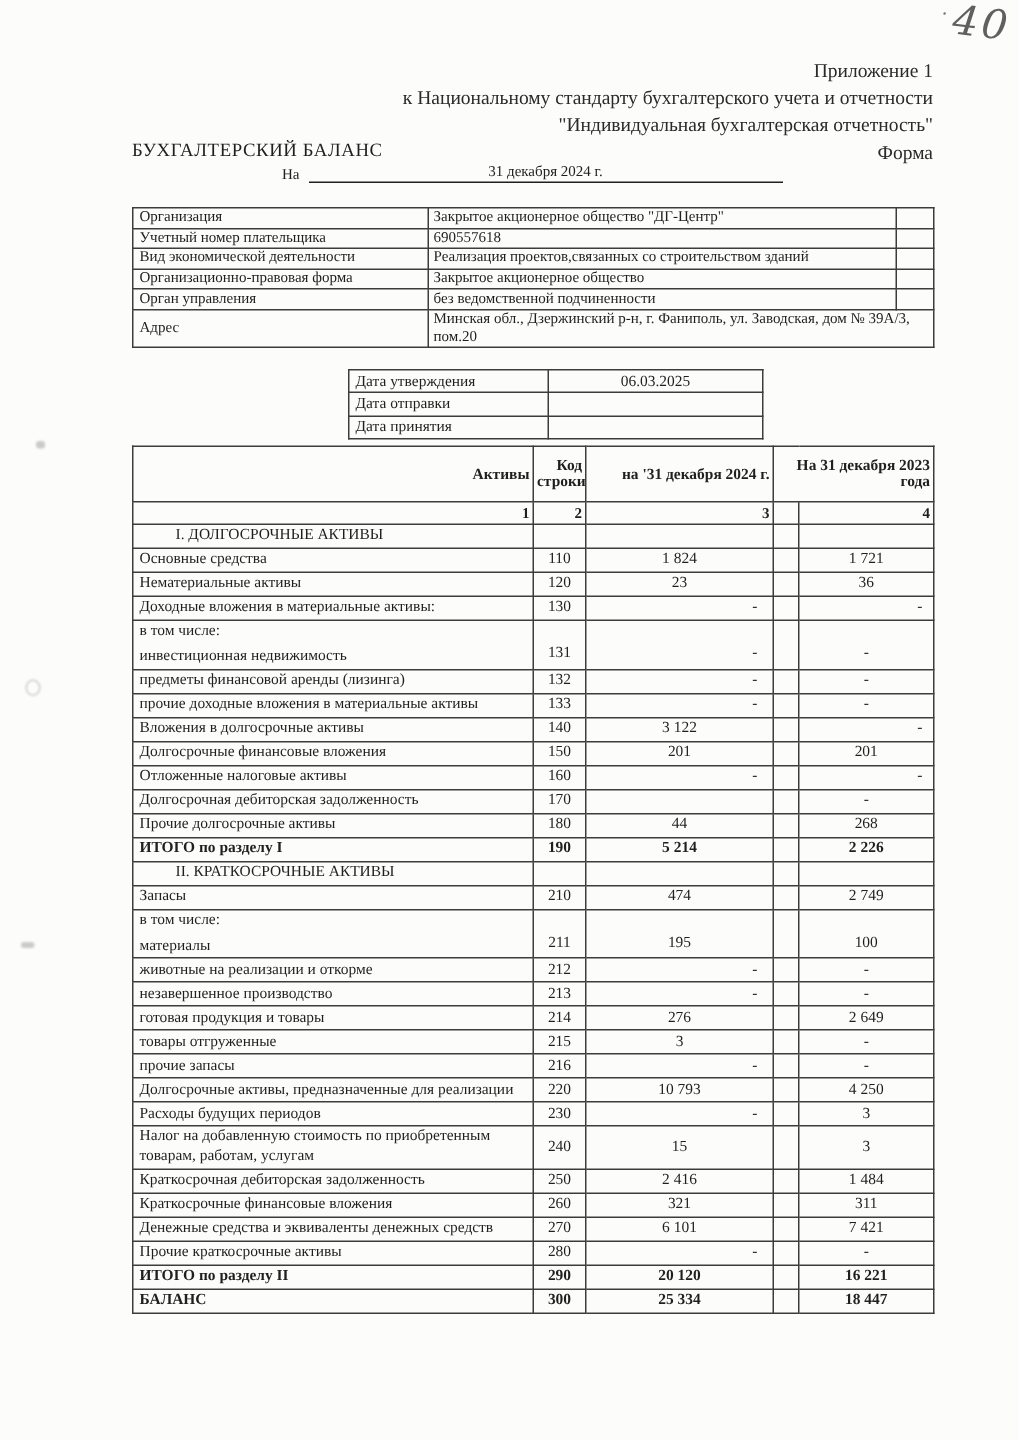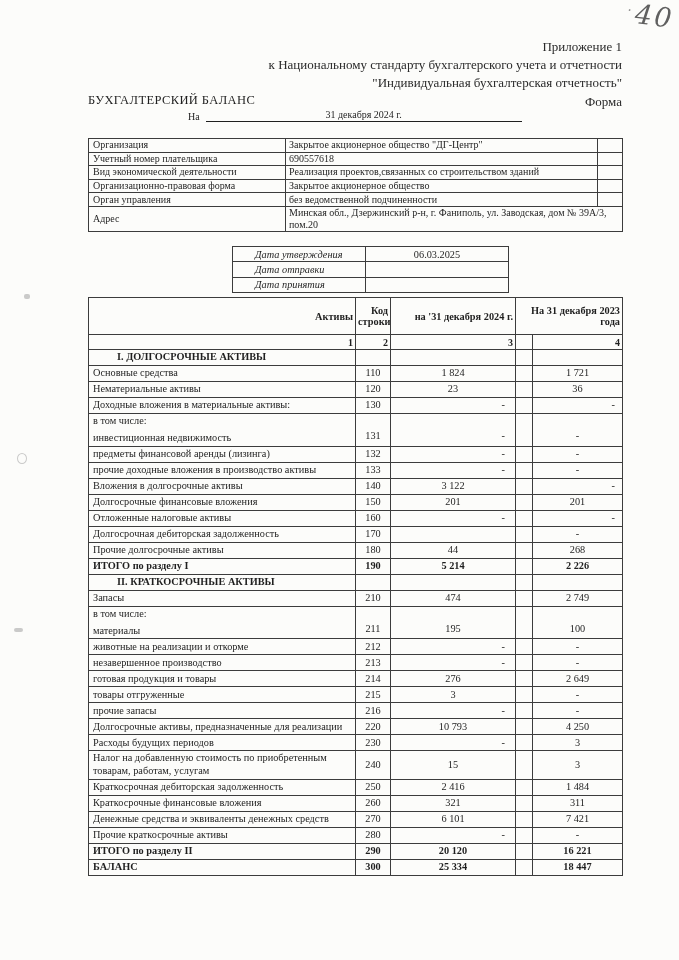--- a/index.html
+++ b/index.html
@@ -26,35 +26,35 @@
   table{border-collapse:collapse;table-layout:fixed;position:absolute;background:transparent;}
   td,th{border:1px solid #3c3c3c;font-weight:normal;overflow:hidden;}
   
   .org-table{left:88px;top:138px;width:534px;font-size:10px;}
   .org-table td{height:12.6px;padding:0 3px;line-height:1.2;vertical-align:middle;}
   .org-table td.lbl{padding-left:4px;}
   
   .dates-table{left:232px;top:246px;width:276px;font-size:10.3px;}
   .dates-table td{height:14.3px;padding:0 4px;vertical-align:middle;}
   .dates-table td.val{text-align:center;}
-  .dates-table td.lbl{padding-left:22px;font-style:italic;}
+  .dates-table td.lbl{padding-left:4px;}
   
   .main-table{left:88px;top:297px;width:534px;font-size:10.3px;}
   .main-table th{font-size:10.3px;text-align:right;vertical-align:middle;padding:1px 2px;font-weight:bold;}
   .main-table tr.h-row th{height:34px;}
   .main-table tr.n-row th{height:12px;font-size:10px;}
   .main-table td{padding:1px 3px;line-height:1.25;vertical-align:middle;height:13px;}
   .main-table td.name{padding-left:4px;}
   .main-table td.name.indent{}
   .main-table td.code{text-align:center;}
   .main-table td.val{text-align:center;}
   .main-table td.val.r{text-align:right;padding-right:10px;}
   .main-table td.val4.r{padding-right:7px;}
   .main-table tr.bold td{font-weight:bold;}
-  .main-table tr.section-row td{font-weight:bold;padding-left:28px;}
+  .main-table tr.section-row td{font-weight:normal;padding-left:28px;}
   .main-table td .prefix{margin-bottom:4px;}
   .main-table td.vbottom{vertical-align:bottom;padding-bottom:3px;}
   
   .artifact{position:absolute;background:#8f8f8f;opacity:.45;filter:blur(.7px);}
   .a1{left:24px;top:294px;width:6px;height:5px;border-radius:2px;}
   .a2{left:17px;top:453px;width:8px;height:9px;border-radius:50%;background:transparent;border:1.5px solid #8f8f8f;}
   .a3{left:14px;top:628px;width:9px;height:4px;border-radius:2px;}
 </style>
 </head>
 <body>
@@ -200,21 +200,21 @@
           <td class="val val4 vbottom">-</td>
         </tr>
         <tr>
           <td class="name indent">предметы финансовой аренды (лизинга)</td>
           <td class="code">132</td>
           <td class="val r">-</td>
           <td></td>
           <td class="val val4">-</td>
         </tr>
         <tr>
-          <td class="name indent">прочие доходные вложения в производство активы</td>
+          <td class="name indent">прочие доходные вложения в материальные активы</td>
           <td class="code">133</td>
           <td class="val r">-</td>
           <td></td>
           <td class="val val4">-</td>
         </tr>
         <tr>
           <td class="name">Вложения в долгосрочные активы</td>
           <td class="code">140</td>
           <td class="val">3 122</td>
           <td></td>

